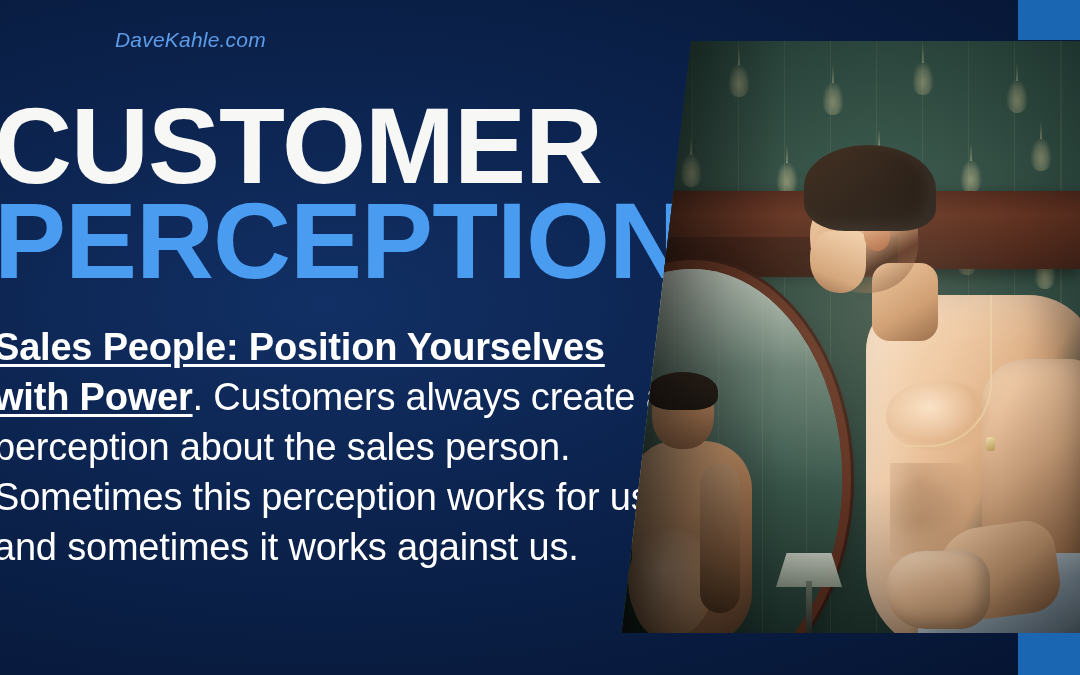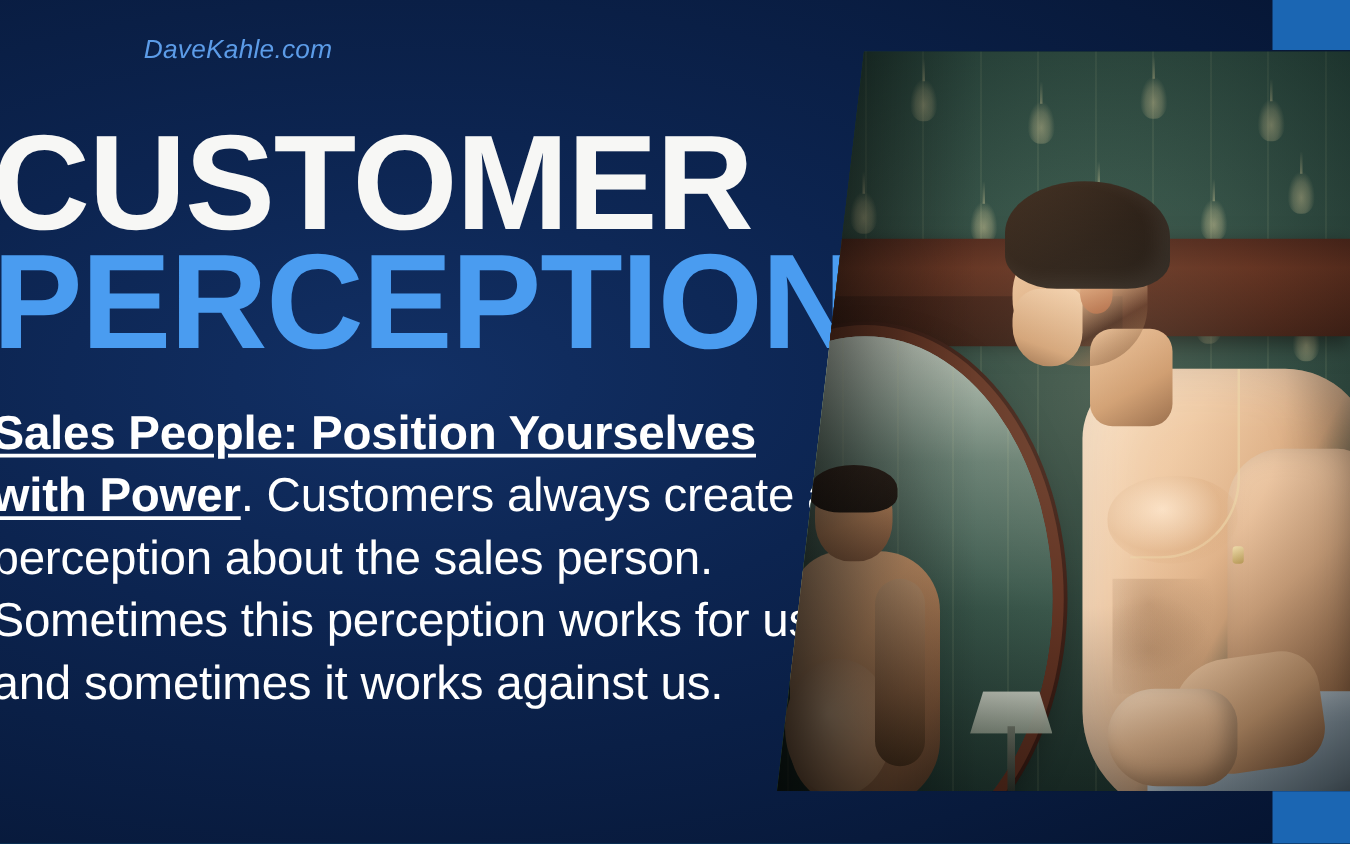--- a/index.html
+++ b/index.html
@@ -6,21 +6,21 @@
   body{
     width:1080px;height:675px;overflow:hidden;
     background:#0a1f44;
     font-family:"Liberation Sans", sans-serif;
     -webkit-font-smoothing:antialiased;
   }
 
   .slide{
     position:relative;
     width:1080px;height:675px;
-    background:#0c4a6e;
+    background:#14532d;
     overflow:hidden;
   }
 
   
   .bg-vignette{
     position:absolute;inset:0;
     background:radial-gradient(ellipse at 30% 45%, #123065 0%, #0c2450 38%, #081a3c 78%, #05132f 100%);
   }
 
   

